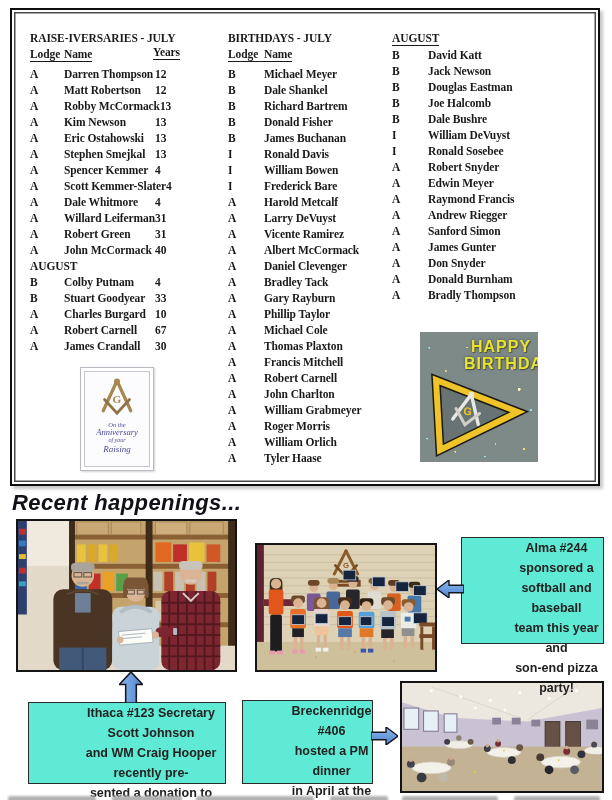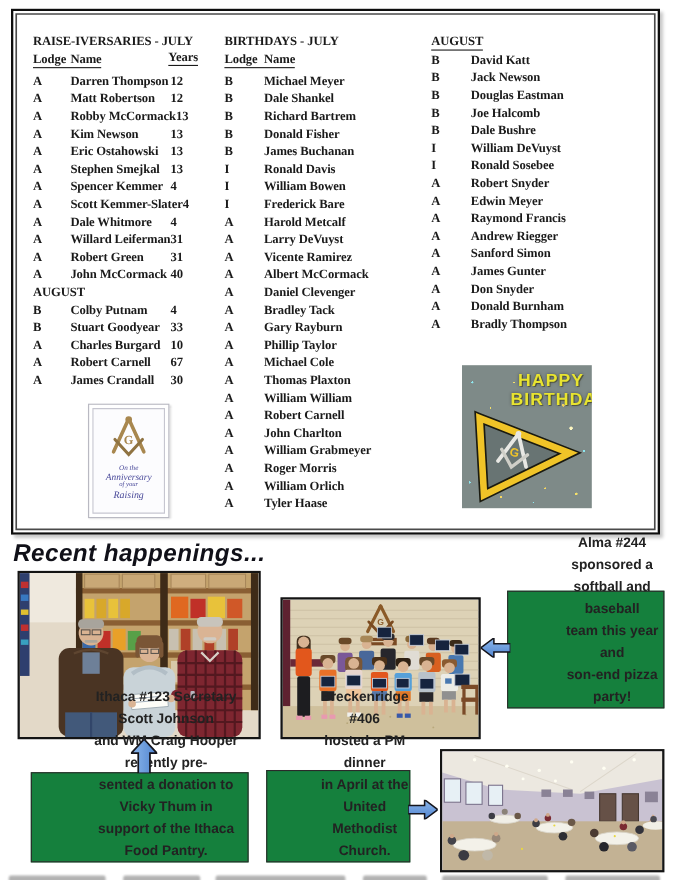--- a/index.html
+++ b/index.html
@@ -68,22 +68,22 @@
 
   
   .happenings-title { left:12px; top:490px; font-style:italic; font-weight:bold; font-size:22px;
     color:#101018; letter-spacing:.4px; }
   .photo { border:2.5px solid #141414; overflow:hidden; background:#ccc; }
   .photo1 { left:16px;  top:519px; width:221px; height:153px; }
   .photo2 { left:255px; top:543px; width:182px; height:129px; }
   .photo3 { left:400px; top:681px; width:204px; height:112px; }
   .photo svg { display:block; width:100%; height:100%; }
 
-  .capbox { background:#15803d; border:1.5px solid #2a2a2a; display:flex; flex-direction:column;
-    justify-content:flex-end; text-align:center; font-weight:bold; color:#222;
+  .capbox { background:#5eead4; border:1.5px solid #2a2a2a; display:flex; flex-direction:column;
+    justify-content:space-between; text-align:center; font-weight:bold; color:#222;
     font-size:12.5px; line-height:20px;padding-left:48px; }
   .alma  { left:461px; top:537px; width:143px; height:107px; }
   .ithaca{ left:28px;  top:702px; width:198px; height:82px; }
   .breck { left:242px; top:700px; width:131px; height:84px; }
 
   .arrow-up    { left:119px; top:672px; width:24px; height:31px; }
   .arrow-left  { left:437px; top:580px; width:27px; height:18px; }
   .arrow-right { left:371px; top:727px; width:27px; height:18px; }
   .arrow-up svg, .arrow-left svg, .arrow-right svg { display:block; width:100%; height:100%; }
 
@@ -205,21 +205,21 @@
         </div>
 
         <div class="row">
           <span class="cl">A</span>
           <span class="cn">James Crandall</span>
           <span class="cy">30</span>
         </div>
       </div>
   </div>
 
-  <div class="abs col" style="left:204px; top:30px; width:176px;">
+  <div class="abs col" style="left:228px; top:30px; width:176px;">
     <div class="title">BIRTHDAYS - JULY</div>
     <div class="hdr">
       <span class="hgrp"><span class="hl2">Lodge</span><span>Name</span></span>
     </div>
     <div class="rows">
 
         <div class="row">
           <span class="cl2">B</span>
           <span class="cn2">Michael Meyer</span>
         </div>
@@ -304,21 +304,21 @@
           <span class="cn2">Michael Cole</span>
         </div>
 
         <div class="row">
           <span class="cl2">A</span>
           <span class="cn2">Thomas Plaxton</span>
         </div>
 
         <div class="row">
           <span class="cl2">A</span>
-          <span class="cn2">William William</span>
+          <span class="cn2">Francis Mitchell</span>
         </div>
 
         <div class="row">
           <span class="cl2">A</span>
           <span class="cn2">Robert Carnell</span>
         </div>
 
         <div class="row">
           <span class="cl2">A</span>
           <span class="cn2">John Charlton</span>

